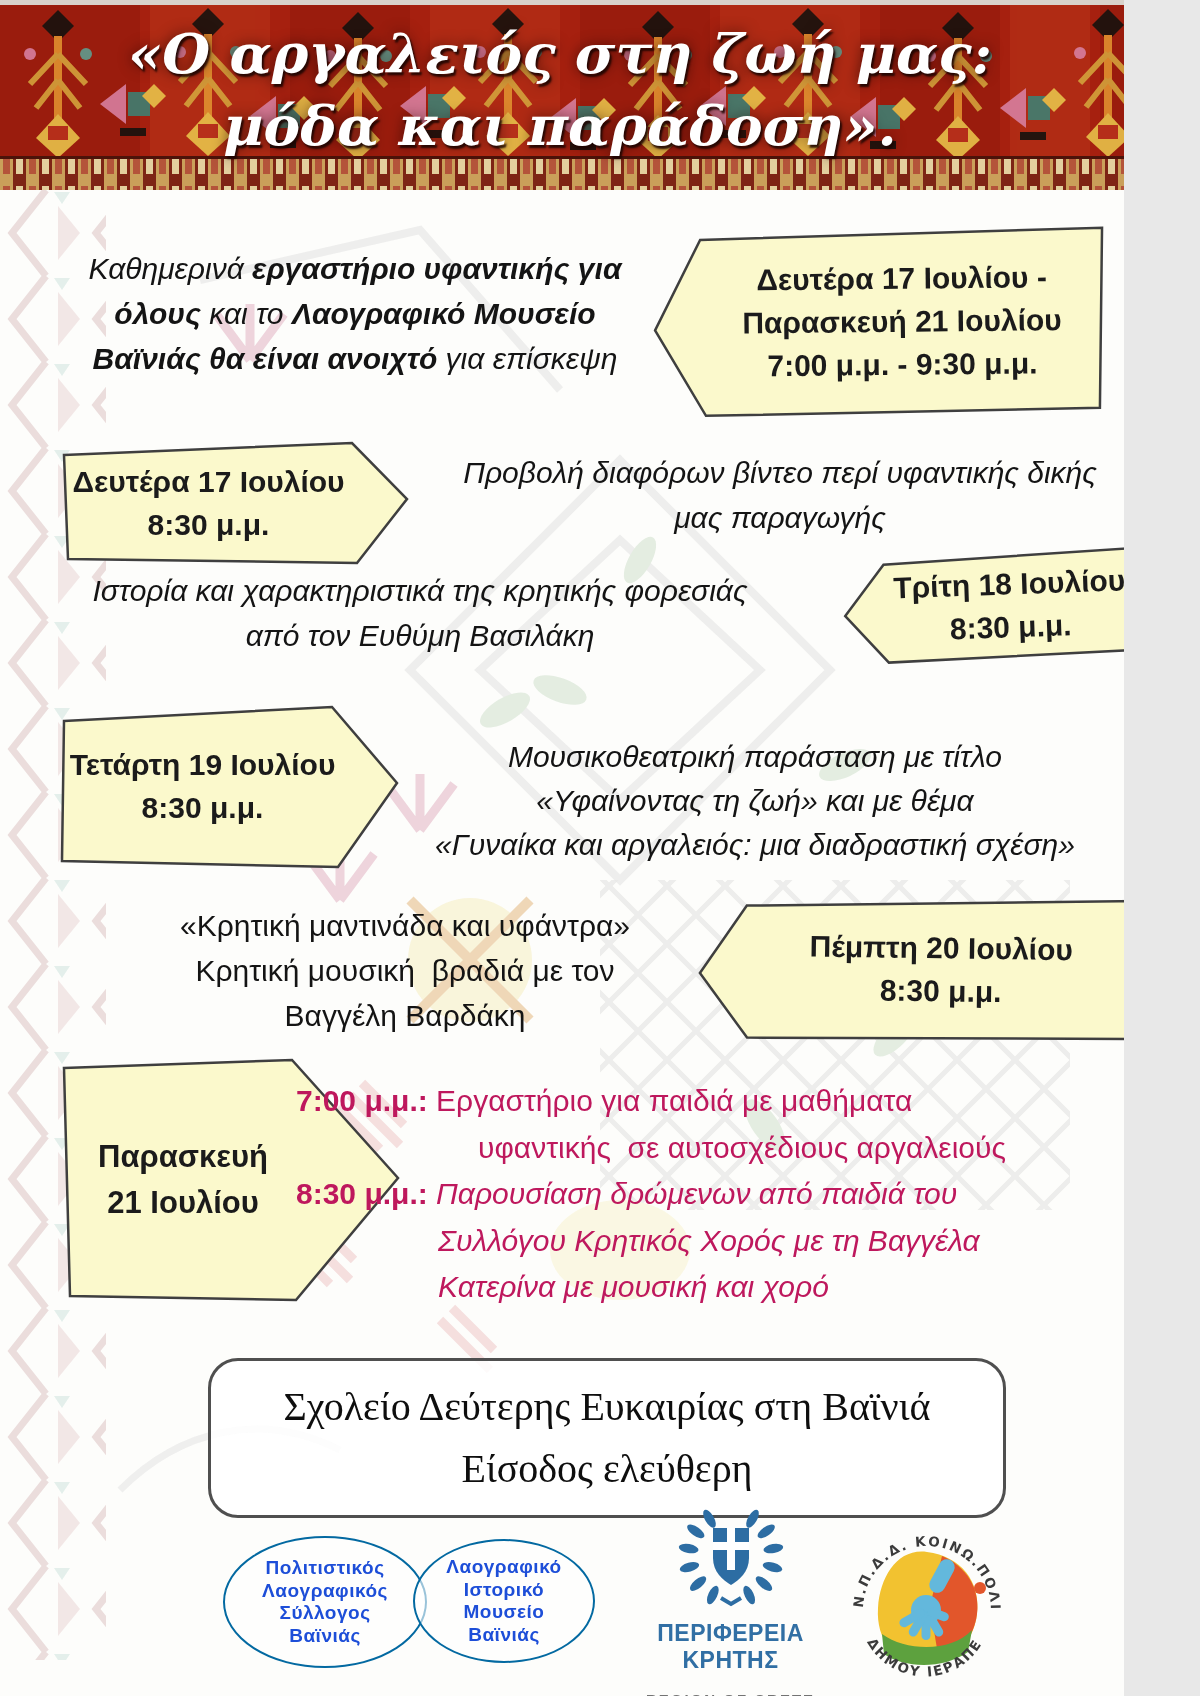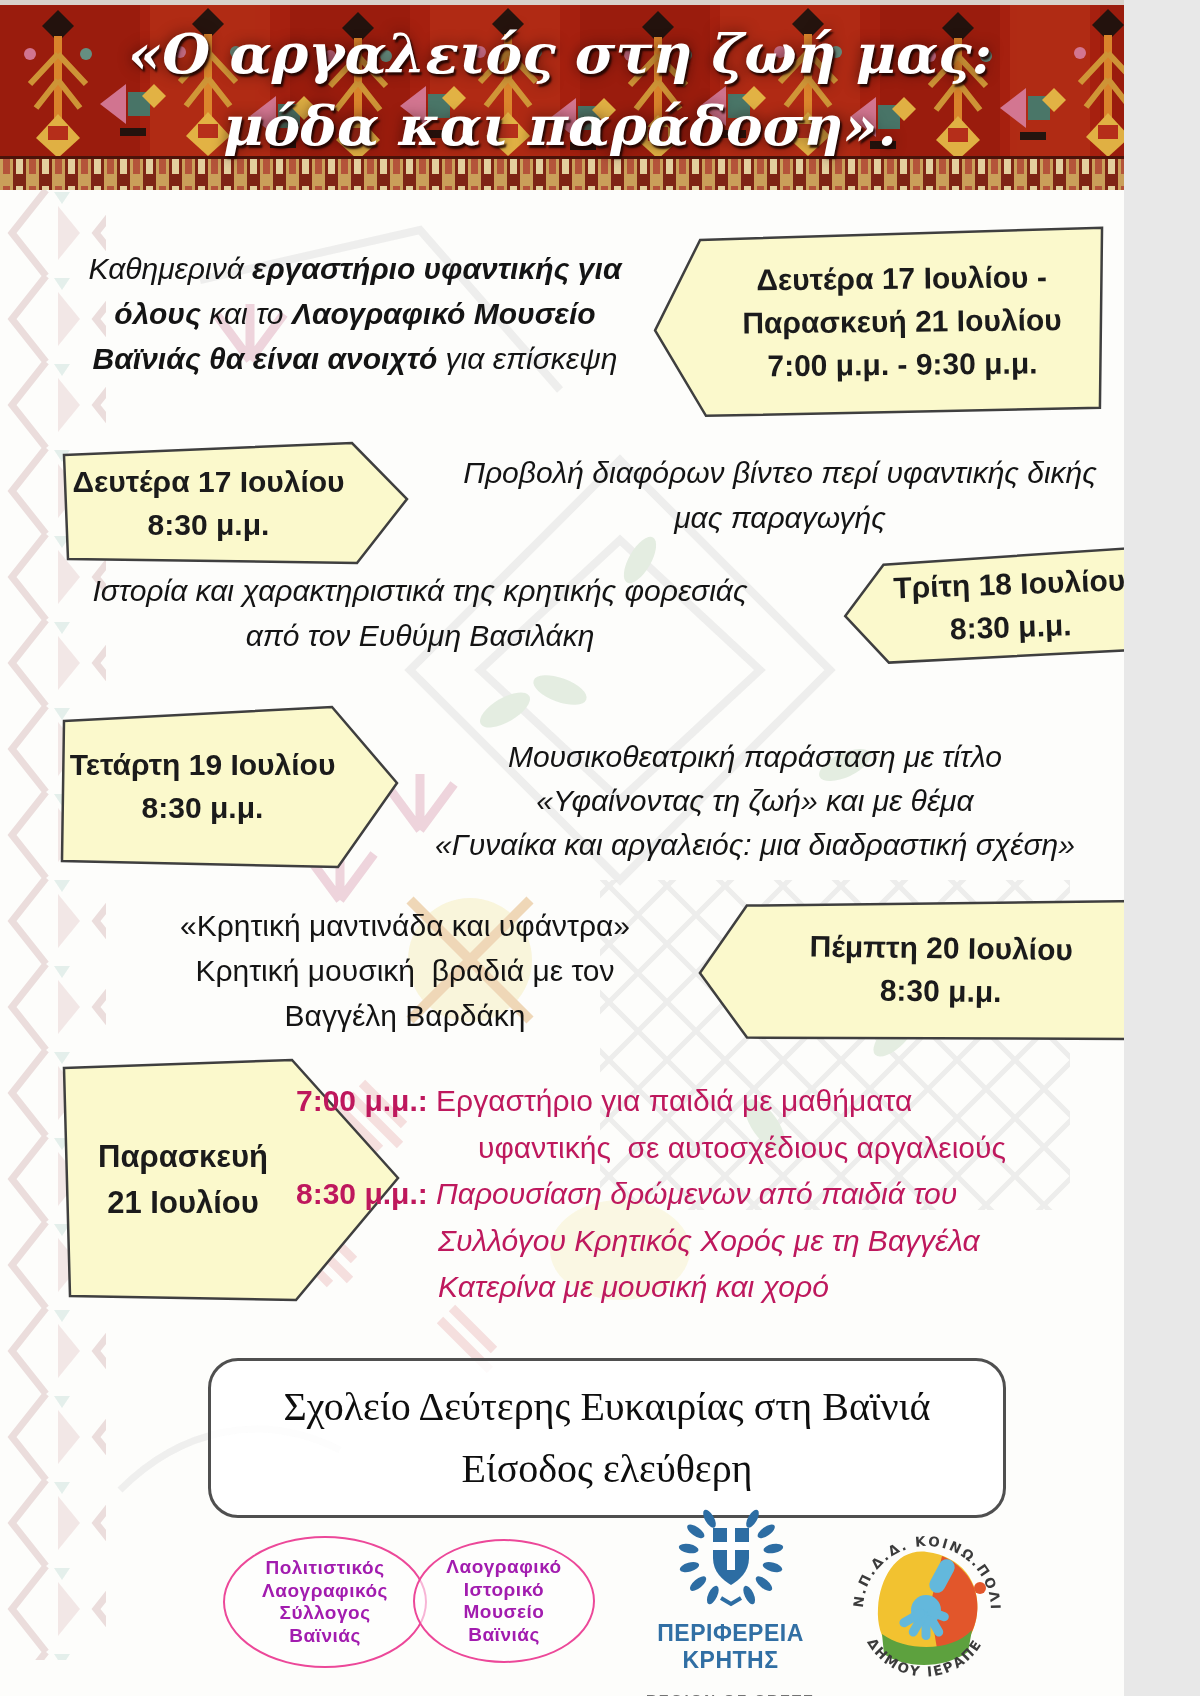--- a/index.html
+++ b/index.html
@@ -26,23 +26,23 @@
   
   .r6line{white-space:pre-wrap;font-size:30px;line-height:46.5px;color:#be185d;}
   .r6line .tl{font-weight:bold;}
   .ind{padding-left:142px;}
   
   #footer-box{position:absolute;left:208px;top:1343px;width:792px;height:154px;
               border:3px solid #4f4f4f;border-radius:30px;background:rgba(255,255,255,.85);
               display:flex;flex-direction:column;justify-content:center;text-align:center;
               font-family:"Liberation Serif","DejaVu Serif",serif;font-size:40px;line-height:62px;color:#0e0e0e;margin-top:15px;}
   
-  .oval{position:absolute;border:2px solid #ec4899;border-radius:50%;background:rgba(255,255,255,.6);
+  .oval{position:absolute;border:2px solid #0369a1;border-radius:50%;background:rgba(255,255,255,.6);
         display:flex;flex-direction:column;justify-content:center;text-align:center;
-        color:#a21caf;font-size:19px;line-height:22.5px;font-weight:bold;letter-spacing:.5px;}
+        color:#1d4ed8;font-size:19px;line-height:22.5px;font-weight:bold;letter-spacing:.5px;}
   #crete-logo{position:absolute;left:618px;top:1498px;width:225px;text-align:center;}
   #crete-logo .gr{color:#316fa4;font-weight:bold;font-size:23px;margin-top:2px;letter-spacing:.5px;}
   #crete-logo .en{color:#737373;font-weight:bold;font-size:15px;letter-spacing:2px;margin-top:17px;}
   #koino-logo{position:absolute;left:840px;top:1512px;width:175px;height:175px;}
 </style>
 </head>
 <body>
 
 <div id="poster">
 

